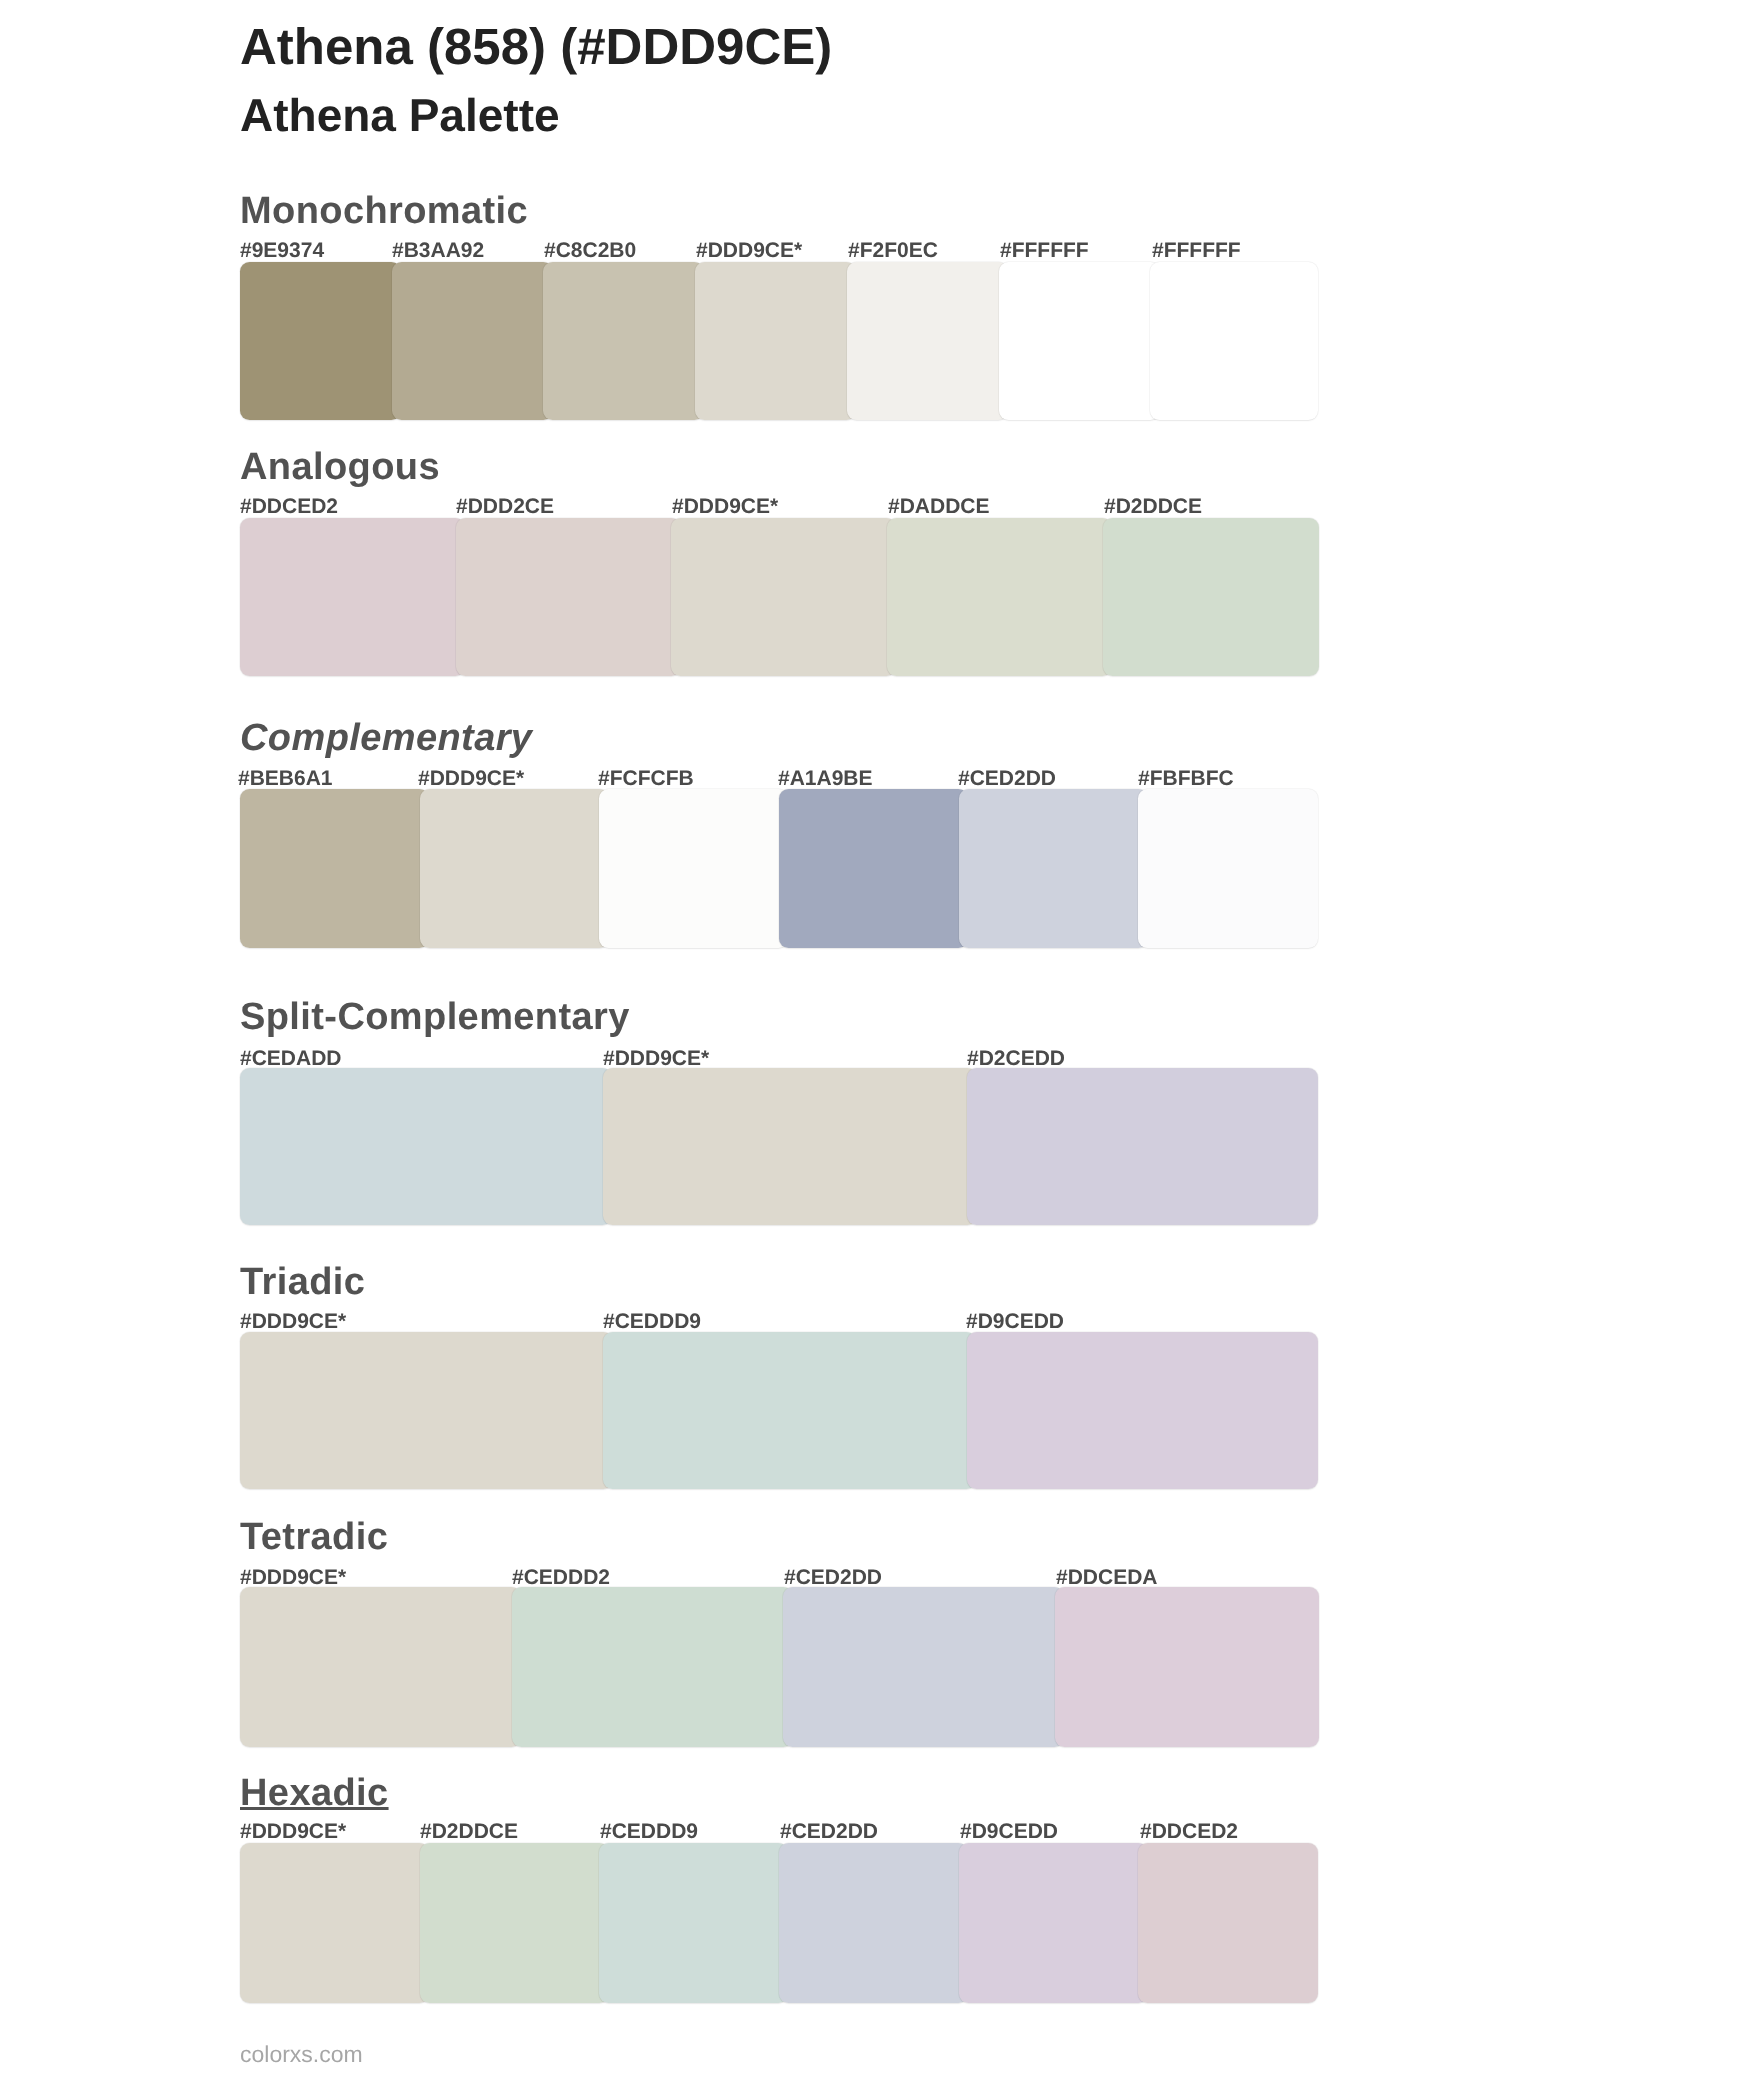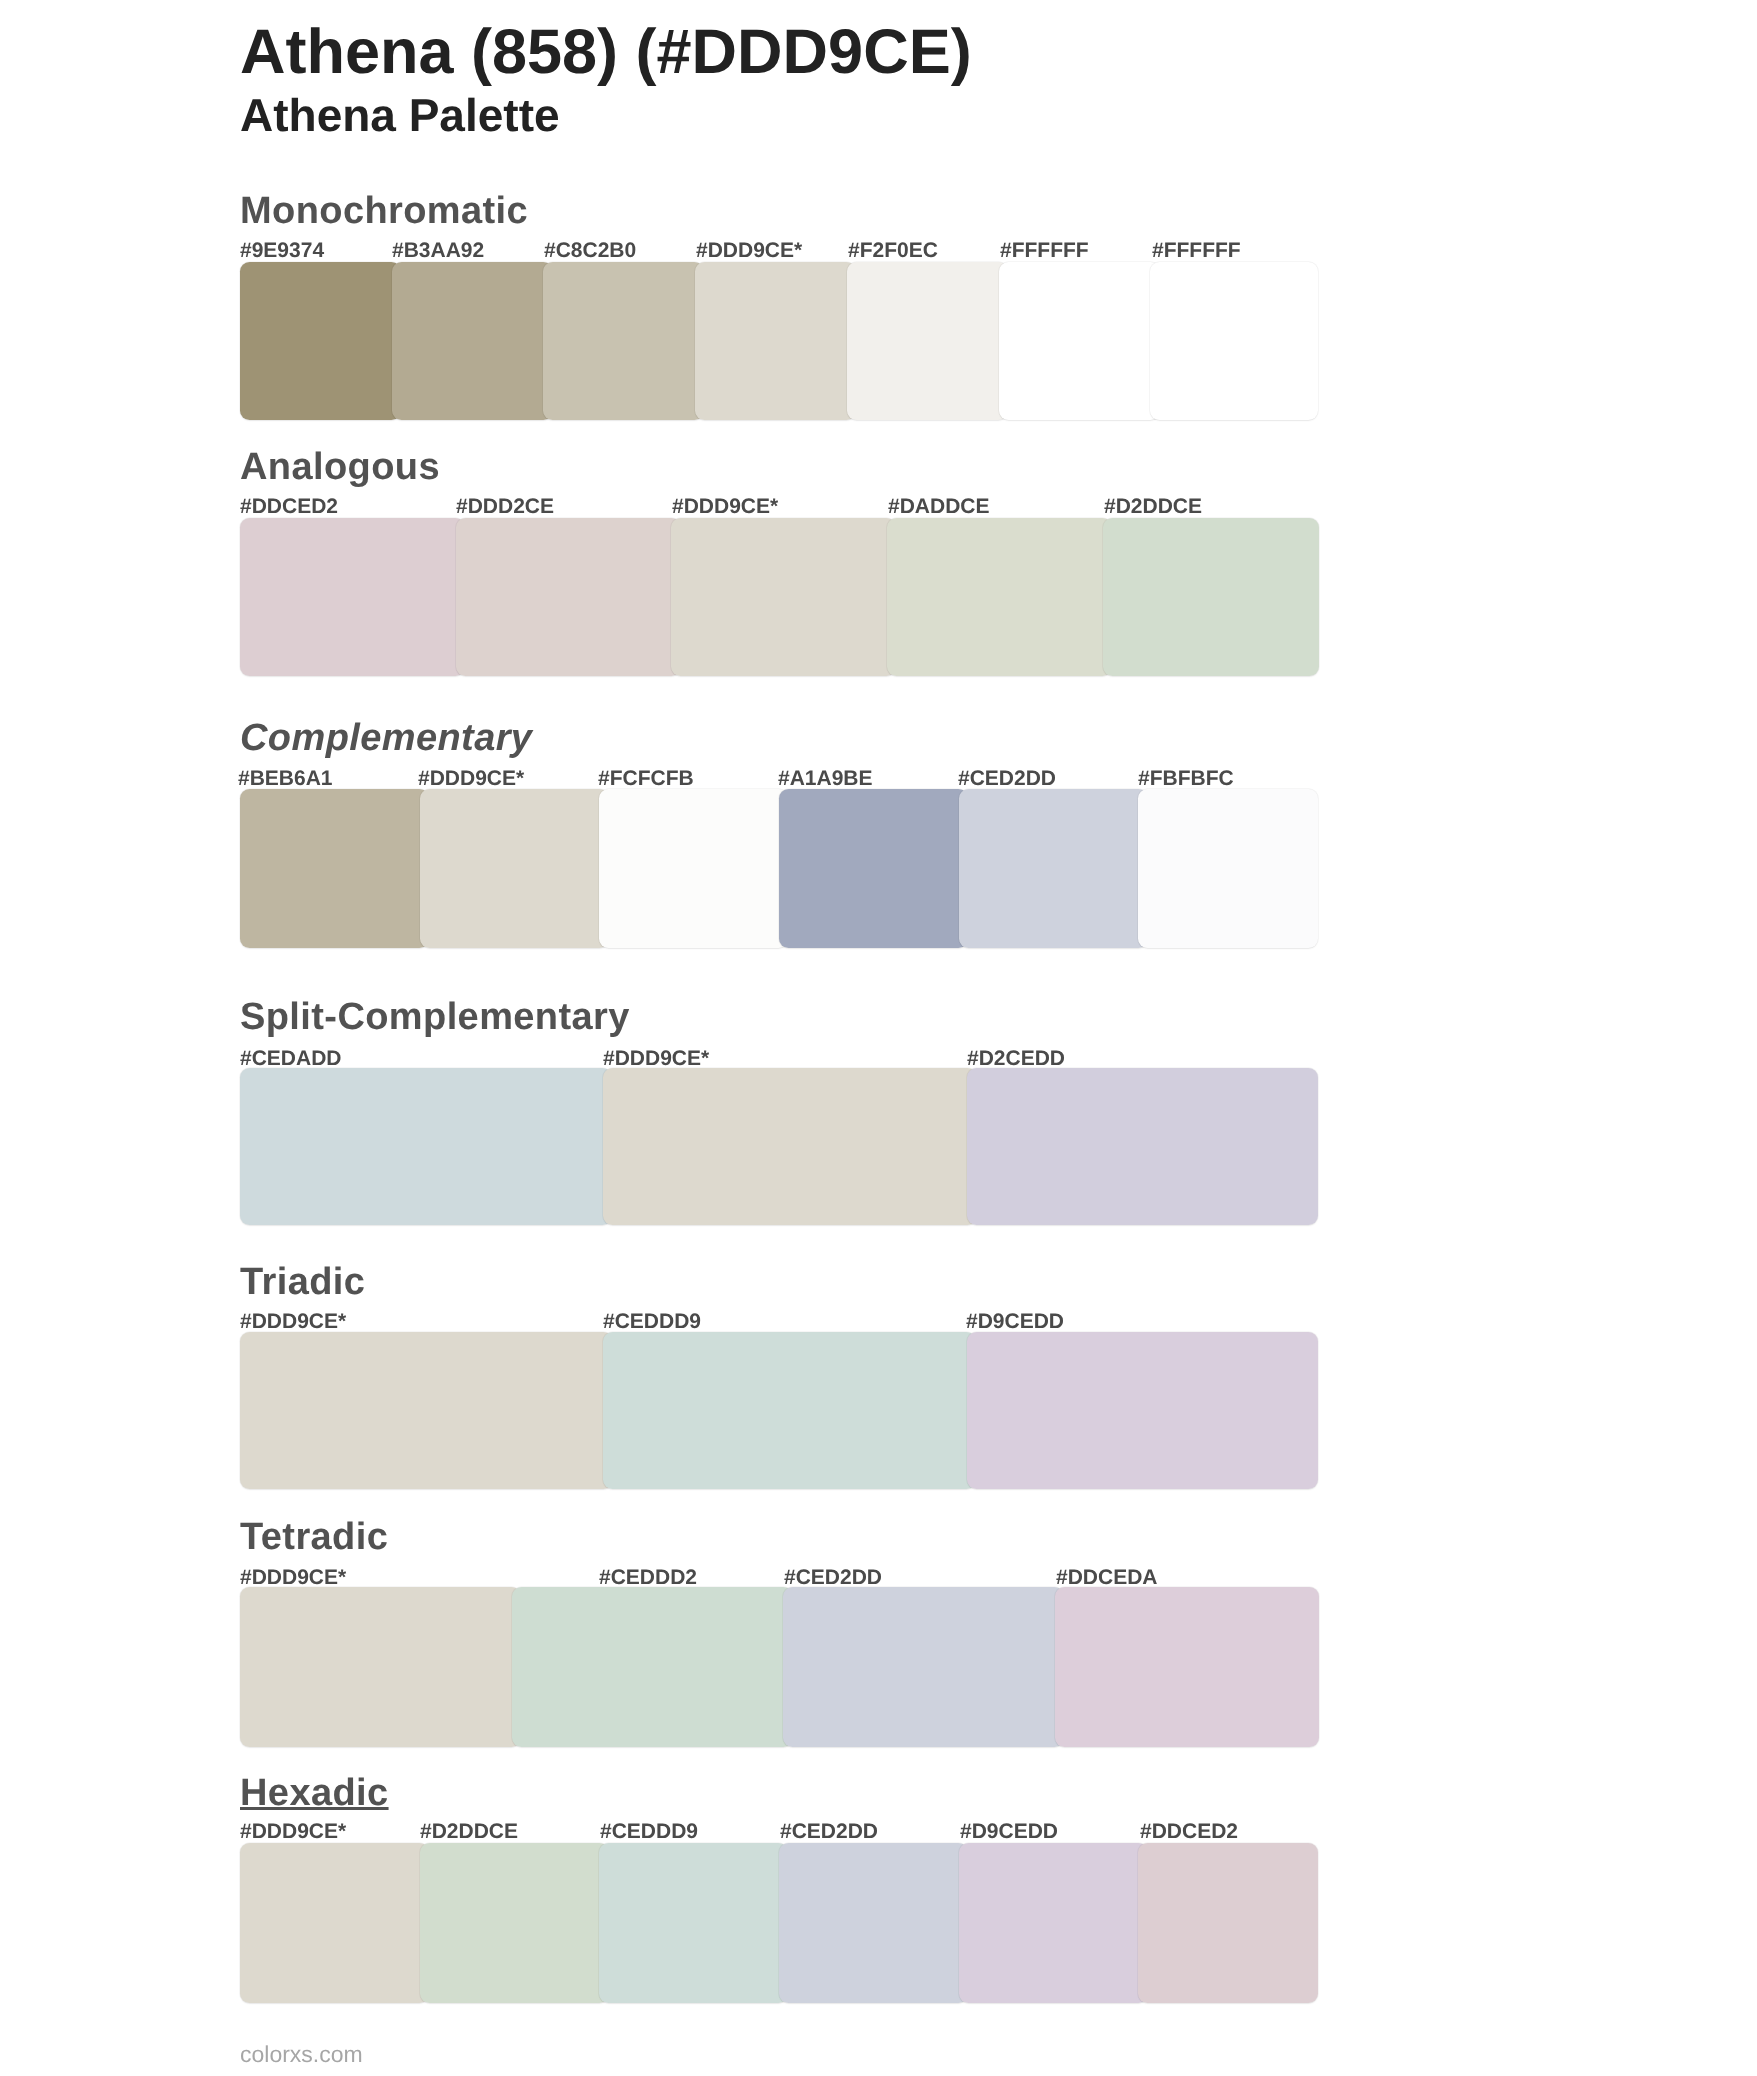--- a/index.html
+++ b/index.html
@@ -2,21 +2,21 @@
 <html style="font-size:12.8px"><head>
 <meta charset="utf-8">
 <title>Athena (858) (#DDD9CE) Color Palette</title>
 <style>
   html,body{margin:0;padding:0;background:#ffffff;}
   body{width:1757px;height:2077px;background:#ffffff;
        font-family:"Liberation Sans",sans-serif;
        -webkit-font-smoothing:antialiased;-moz-osx-font-smoothing:grayscale;
        text-rendering:geometricPrecision;}
   .page{position:relative;width:1757px;height:2077px;overflow:hidden;background:#ffffff;}
-  .title{position:absolute;left:240px;top:21px;font-size:63px;font-weight:700;
+  .title{position:absolute;left:240px;top:21px;font-size:51px;font-weight:700;
          color:#222222;line-height:1;letter-spacing:0;white-space:nowrap;}
   .subtitle{position:absolute;left:240px;top:92px;font-size:46px;font-weight:700;
             color:#222222;line-height:1;letter-spacing:0;white-space:nowrap;}
   .section{position:absolute;left:240px;top:0;width:1078px;}
   .sec-title{position:absolute;left:0;font-size:38px;font-weight:700;color:#525252;
              line-height:1;white-space:nowrap;letter-spacing:0.4px;}
   .labels{position:absolute;left:0;width:1078px;display:flex;}
   .label{font-size:21px;font-weight:700;color:#4A4A4A;line-height:1;
          white-space:nowrap;flex:0 0 auto;}
   .bar{position:absolute;left:0;width:1078px;}
@@ -113,21 +113,21 @@
     <div class="bar" style="top: 1332px; height: 157px;">
       <div class="sw" title="#DDD9CE*" style="left: 0px; width: 373px; height: 157px; background: rgb(221, 217, 206); z-index: 1;"></div>
       <div class="sw" title="#CEDDD9" style="left: 363px; width: 373px; height: 157px; background: rgb(206, 221, 217); z-index: 2;"></div>
       <div class="sw" title="#D9CEDD" style="left: 727px; width: 351px; height: 157px; background: rgb(217, 206, 221); z-index: 3;"></div>
     </div>
   </div>
   <div class="section">
     <div class="sec-title" style="top: 1518px;">Tetradic</div>
     <div class="labels" style="top: 1567px;">
       <div class="label" style="width: 272px;">#DDD9CE*</div>
-      <div class="label" style="width: 272px; text-align: center;">#CEDDD2</div>
+      <div class="label" style="width: 272px;">#CEDDD2</div>
       <div class="label" style="width: 272px;">#CED2DD</div>
       <div class="label" style="width: 264px;">#DDCEDA</div>
     </div>
     <div class="bar" style="top: 1587px; height: 160px;">
       <div class="sw" title="#DDD9CE*" style="left: 0px; width: 281px; height: 160px; background: rgb(221, 217, 206); z-index: 1;"></div>
       <div class="sw" title="#CEDDD2" style="left: 272px; width: 281px; height: 160px; background: rgb(206, 221, 210); z-index: 2;"></div>
       <div class="sw" title="#CED2DD" style="left: 543px; width: 281px; height: 160px; background: rgb(206, 210, 221); z-index: 3;"></div>
       <div class="sw" title="#DDCEDA" style="left: 815px; width: 264px; height: 160px; background: rgb(221, 206, 218); z-index: 4;"></div>
     </div>
   </div>

